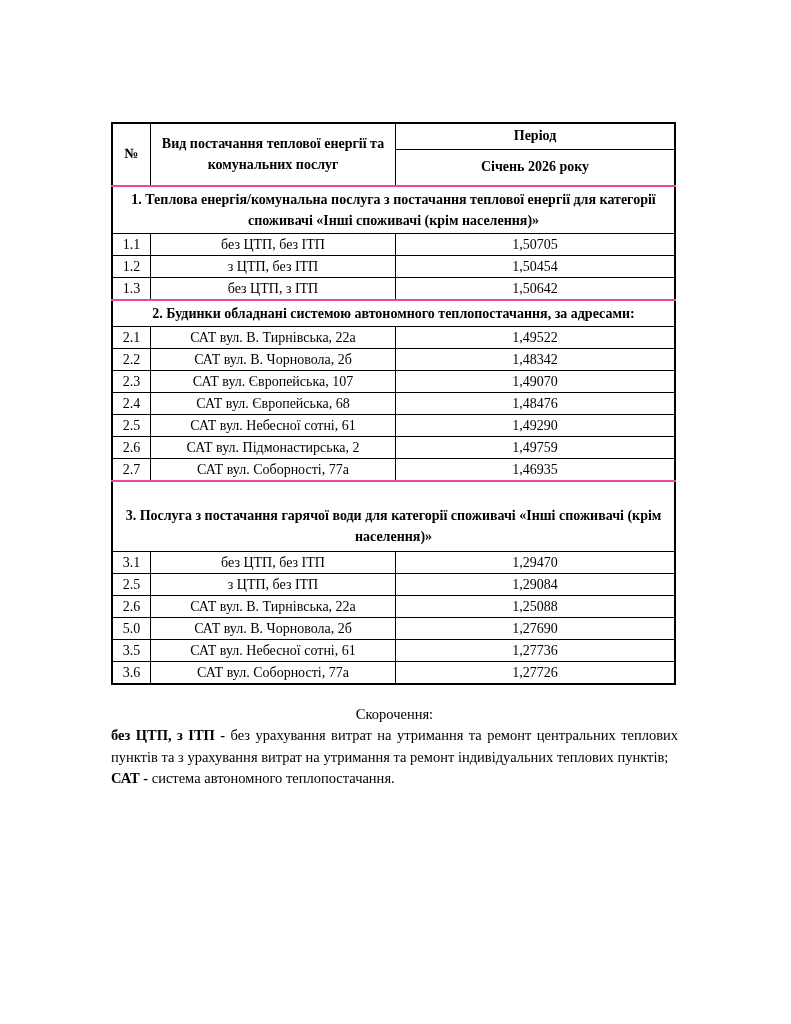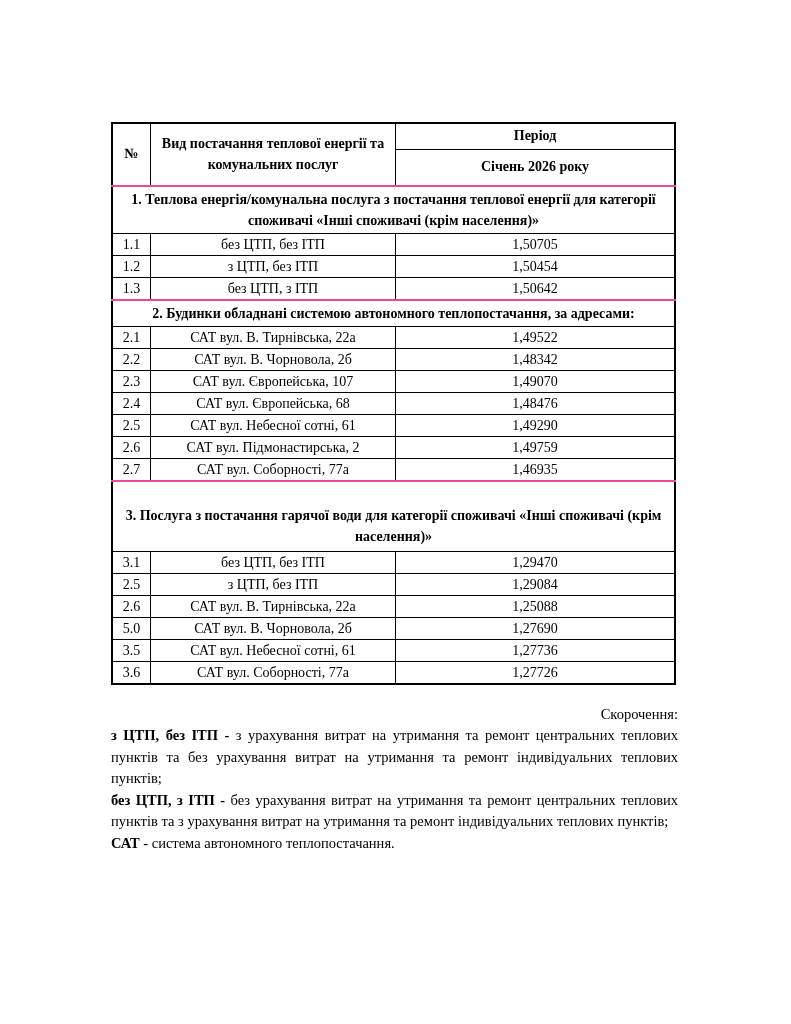--- a/index.html
+++ b/index.html
@@ -50,21 +50,21 @@
   tr.thick-top td { border-top: 2px solid #ec4899; }
   tr.section-tall td { padding-top: 23px; padding-bottom: 4px; }
 
   .abbr {
     margin-top: 19px;
     width: 567px;
     font-size: 14.5px;
     line-height: 1.48;
   }
   .abbr p { margin: 0; text-align: justify; }
-  .abbr .abbr-heading { text-align: right; }
+  .abbr .abbr-heading { text-align: center; }
 </style>
 </head>
 <body>
 
 <div class="page">
   <div class="content">
 
 
     <table class="tariff">
       <tbody>
@@ -166,19 +166,18 @@
         <tr class="data">
           <td class="c-num">3.6</td>
           <td class="c-type">САТ вул. Соборності, 77а</td>
           <td class="c-val">1,27726</td>
         </tr>
       </tbody>
     </table>
 
     <div class="abbr">
       <p class="abbr-heading">Скорочення:</p>
-      <p><b>з ЦТП, без ІТП -</b> <span>з урахування витрат на утримання та ремонт центральних теплових пунктів та без урахування витрат на утримання та ремонт індивідуальних теплових пунктів;</span></p>
       <p><b>без ЦТП, з ІТП -</b> <span>без урахування витрат на утримання та ремонт центральних теплових пунктів та з урахування витрат на утримання та ремонт індивідуальних теплових пунктів;</span></p>
       <p><b>САТ -</b> <span>система автономного теплопостачання.</span></p>
     </div>
 
   </div>
 </div>
 
 </body></html>

